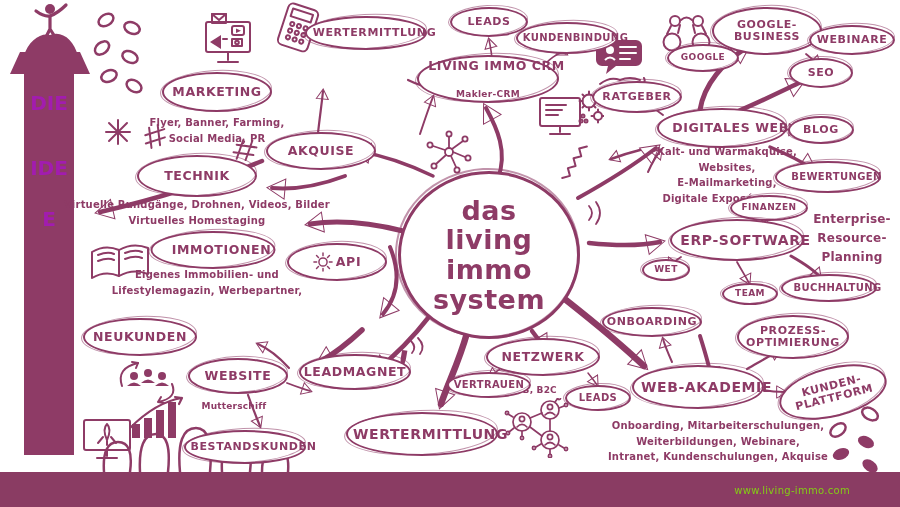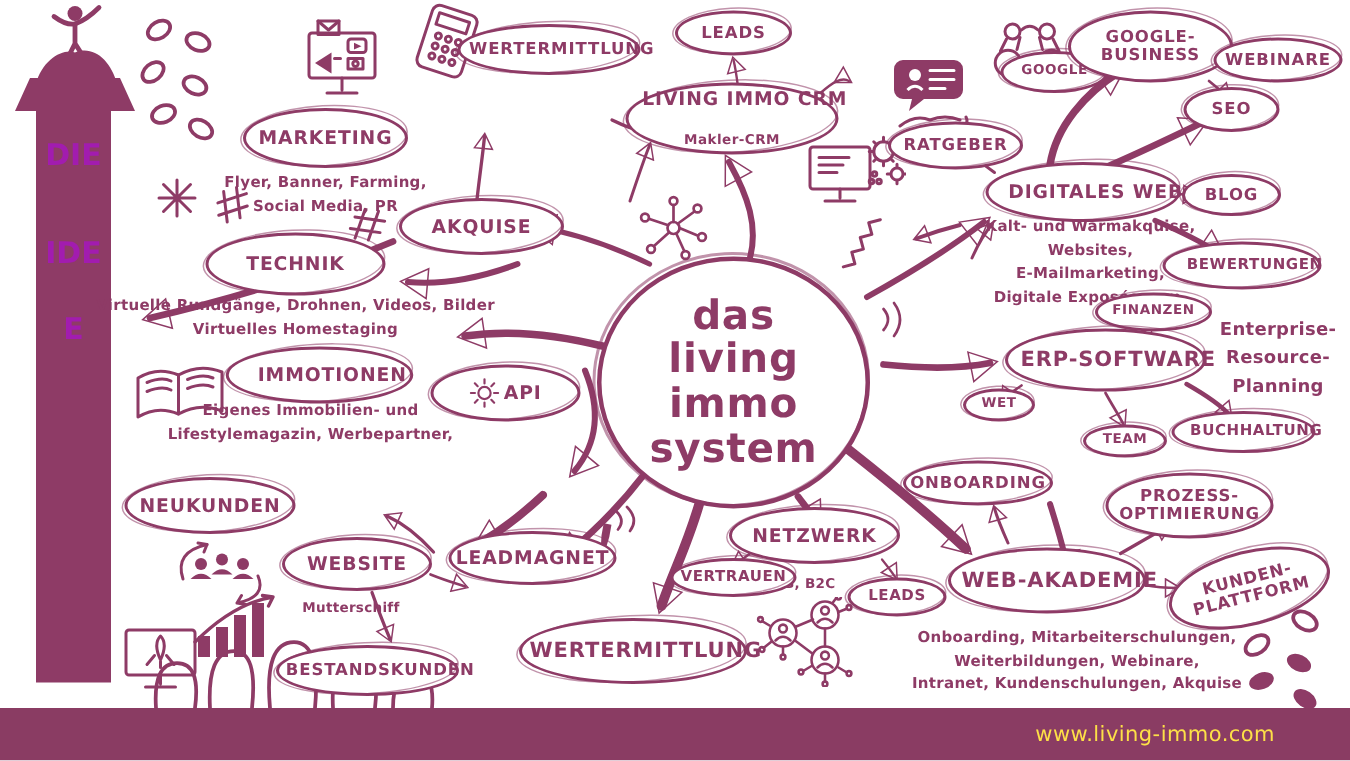--- a/index.html
+++ b/index.html
@@ -39,21 +39,21 @@
 
   
   .banner-letters{position:absolute;left:24px;top:78px;width:58px;z-index:5;color:#a21caf;
     font-size:20px;font-weight:bold;text-align:center;}
   .vword{width:50px;word-break:break-all;line-height:51px;}
   .vword+.vword{margin-top:14px;}
 
   
   .footer-bar{position:absolute;left:0;bottom:0;width:900px;height:35px;background:var(--footer);z-index:6;}
   .footer-url{position:absolute;right:50px;top:50%;transform:translateY(-50%);
-    color:#fde047;font-size:14px;letter-spacing:.3px;}
+    color:#84cc16;font-size:10px;letter-spacing:.3px;}
 
   
   .doodle{position:absolute;z-index:1;}
   .doodle .s{stroke:var(--ink);fill:none;stroke-width:2;stroke-linecap:round;stroke-linejoin:round;}
   .doodle .f{fill:var(--ink);stroke:none;}
   .doodle .w{stroke:#fff;fill:none;stroke-width:2;stroke-linecap:round;}
   .glyph{position:absolute;color:var(--ink);font-weight:bold;z-index:2;}
   #arrows{position:absolute;left:0;top:0;z-index:1;}
   #arrows path{stroke:var(--ink);fill:none;stroke-linecap:round;}
 </style>
@@ -170,24 +170,27 @@
   <div class="node" style="left:366px;top:33px;width:122px;height:34px">
       <span class="nw">WERTERMITTLUNG</span>
     </div>
   <div class="node lg" style="left:488px;top:79px;width:142px;height:48px">
     <span class="nw">LIVING IMMO CRM</span>
     <span class="sub">Makler-CRM</span>
     </div>
   <div class="node" style="left:489px;top:22px;width:78px;height:30px">
       <span>LEADS</span>
     </div>
+  <div class="node sm2" style="left:567px;top:38px;width:102px;height:32px">
+      <span class="nw">KUNDENBINDUNG</span>
+    </div>
   <div class="node" style="left:637px;top:97px;width:90px;height:32px">
       <span>RATGEBER</span>
     </div>
-  <div class="node sm" style="left:703px;top:48px;width:72px;height:28px">
+  <div class="node sm" style="left:703px;top:58px;width:72px;height:28px">
       <span>GOOGLE</span>
     </div>
   <div class="node" style="left:767px;top:31px;width:110px;height:48px">
       <span>GOOGLE-BUSINESS</span>
     </div>
   <div class="node" style="left:852px;top:40px;width:86px;height:30px">
       <span>WEBINARE</span>
     </div>
   <div class="node" style="left:821px;top:73px;width:64px;height:30px">
       <span>SEO</span>

